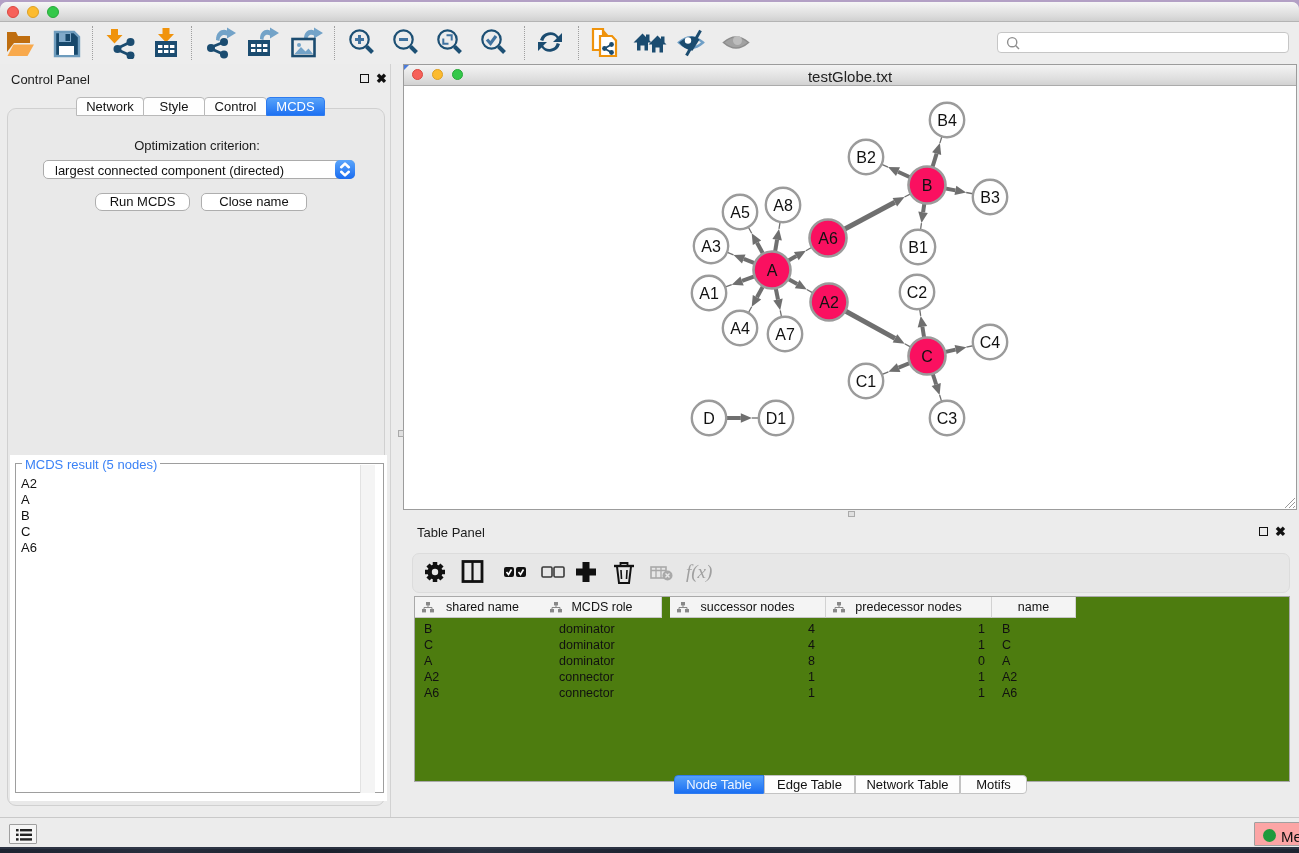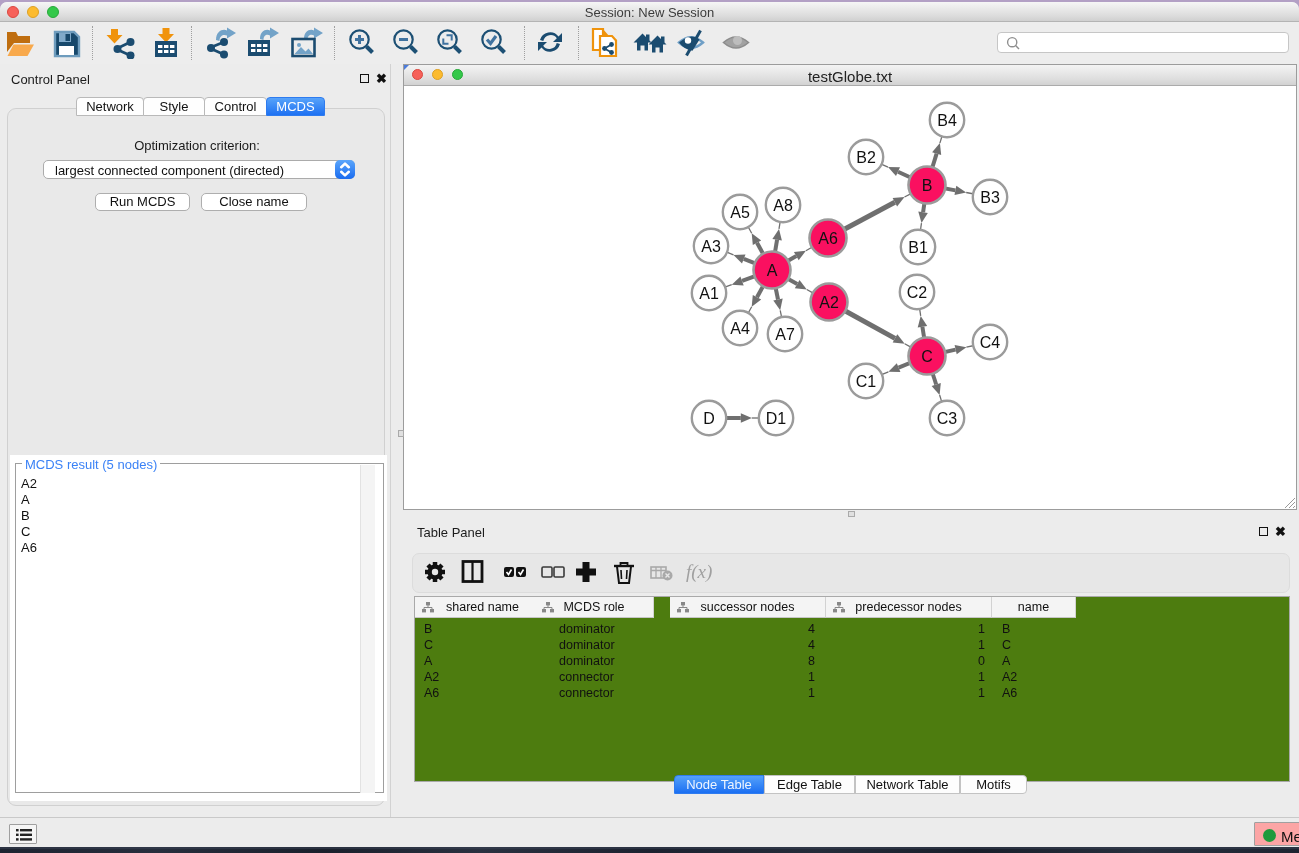--- a/index.html
+++ b/index.html
@@ -69,21 +69,20 @@
   border:1px solid #a0a0a0; border-radius:1px; font-size:15px; color:#111;margin-left:40px; }
 </style>
 </head>
 <body>
 <div id="win">
 
 <div id="titlebar">
   <div class="tl" style="left:7px; background:#f6615a; border:1px solid #da4840;"></div>
   <div class="tl" style="left:27px; background:#fcbb2f; border:1px solid #dda024;"></div>
   <div class="tl" style="left:47px; background:#34c84a; border:1px solid #28a83a;"></div>
-  <div class="title">Session: New Session</div>
 </div>
 
 <div id="toolbar">
   <div class="tsep" style="left:92px"></div>
   <div class="tsep" style="left:191px"></div>
   <div class="tsep" style="left:334px"></div>
   <div class="tsep" style="left:524px"></div>
   <div class="tsep" style="left:578px"></div>
 
   <svg class="ticon" style="left:4px; top:6px" width="32" height="32" viewBox="0 0 32 32">
@@ -213,21 +212,21 @@
 <div class="tab" style="left:76px; width:68px;">Network</div>
 <div class="tab" style="left:143px; width:62px;">Style</div>
 <div class="tab" style="left:204px; width:63px;">Control</div>
 <div class="tab tabsel" style="left:266px; width:59px;">MCDS</div>
 <div id="optlabel">Optimization criterion:</div>
 <div id="dropdown">largest connected component (directed)
   <div id="dropstep"><svg width="20" height="19" viewBox="0 0 20 19">
     <path d="M6.2 7.2 L10 3.6 L13.8 7.2 M6.2 11.8 L10 15.4 L13.8 11.8" fill="none" stroke="#fff" stroke-width="2.6" stroke-linecap="round" stroke-linejoin="round"></path>
         </svg></div>
 </div>
-<div class="btn" style="left:95px; top:191px; width:95px;">Run MCDS</div>
+<div class="btn" style="left:95px; top:191px; width:95px;border-radius:7px;">Run MCDS</div>
 <div class="btn" style="left:201px; top:191px; width:106px;">Close name</div>
 <div id="mcds-white">
   <div id="mcds-field">
     <div id="mcds-list" style="padding-top:11px;">
       <div>A2</div>
           <div>A</div>
           <div>B</div>
           <div>C</div>
           <div>A6</div>
     </div>
@@ -396,21 +395,21 @@
 
 <div id="tbl">
   <div class="th" style="left:0; width:136px;"><svg style="position:absolute;left:7px;top:5px" width="12" height="11" viewBox="0 0 12 11">
           <g fill="#888">
             <rect x="4" y="0" width="4" height="3.4"></rect>
             <rect x="0" y="7" width="4" height="3.4"></rect>
             <rect x="8" y="7" width="4" height="3.4"></rect>
             <path d="M6 3 L6 5.5 M2 7 L2 5.5 L10 5.5 L10 7" stroke="#888" fill="none"></path>
           </g>
         </svg>shared name</div>
-  <div class="th" style="left:120px; width:119px;"><svg style="position:absolute;left:7px;top:5px" width="12" height="11" viewBox="0 0 12 11">
+  <div class="th" style="left:128px; width:119px;"><svg style="position:absolute;left:7px;top:5px" width="12" height="11" viewBox="0 0 12 11">
           <g fill="#888">
             <rect x="4" y="0" width="4" height="3.4"></rect>
             <rect x="0" y="7" width="4" height="3.4"></rect>
             <rect x="8" y="7" width="4" height="3.4"></rect>
             <path d="M6 3 L6 5.5 M2 7 L2 5.5 L10 5.5 L10 7" stroke="#888" fill="none"></path>
           </g>
         </svg>MCDS role</div>
   <div class="th" style="left:255px; width:156px;"><svg style="position:absolute;left:7px;top:5px" width="12" height="11" viewBox="0 0 12 11">
           <g fill="#888">
             <rect x="4" y="0" width="4" height="3.4"></rect>

